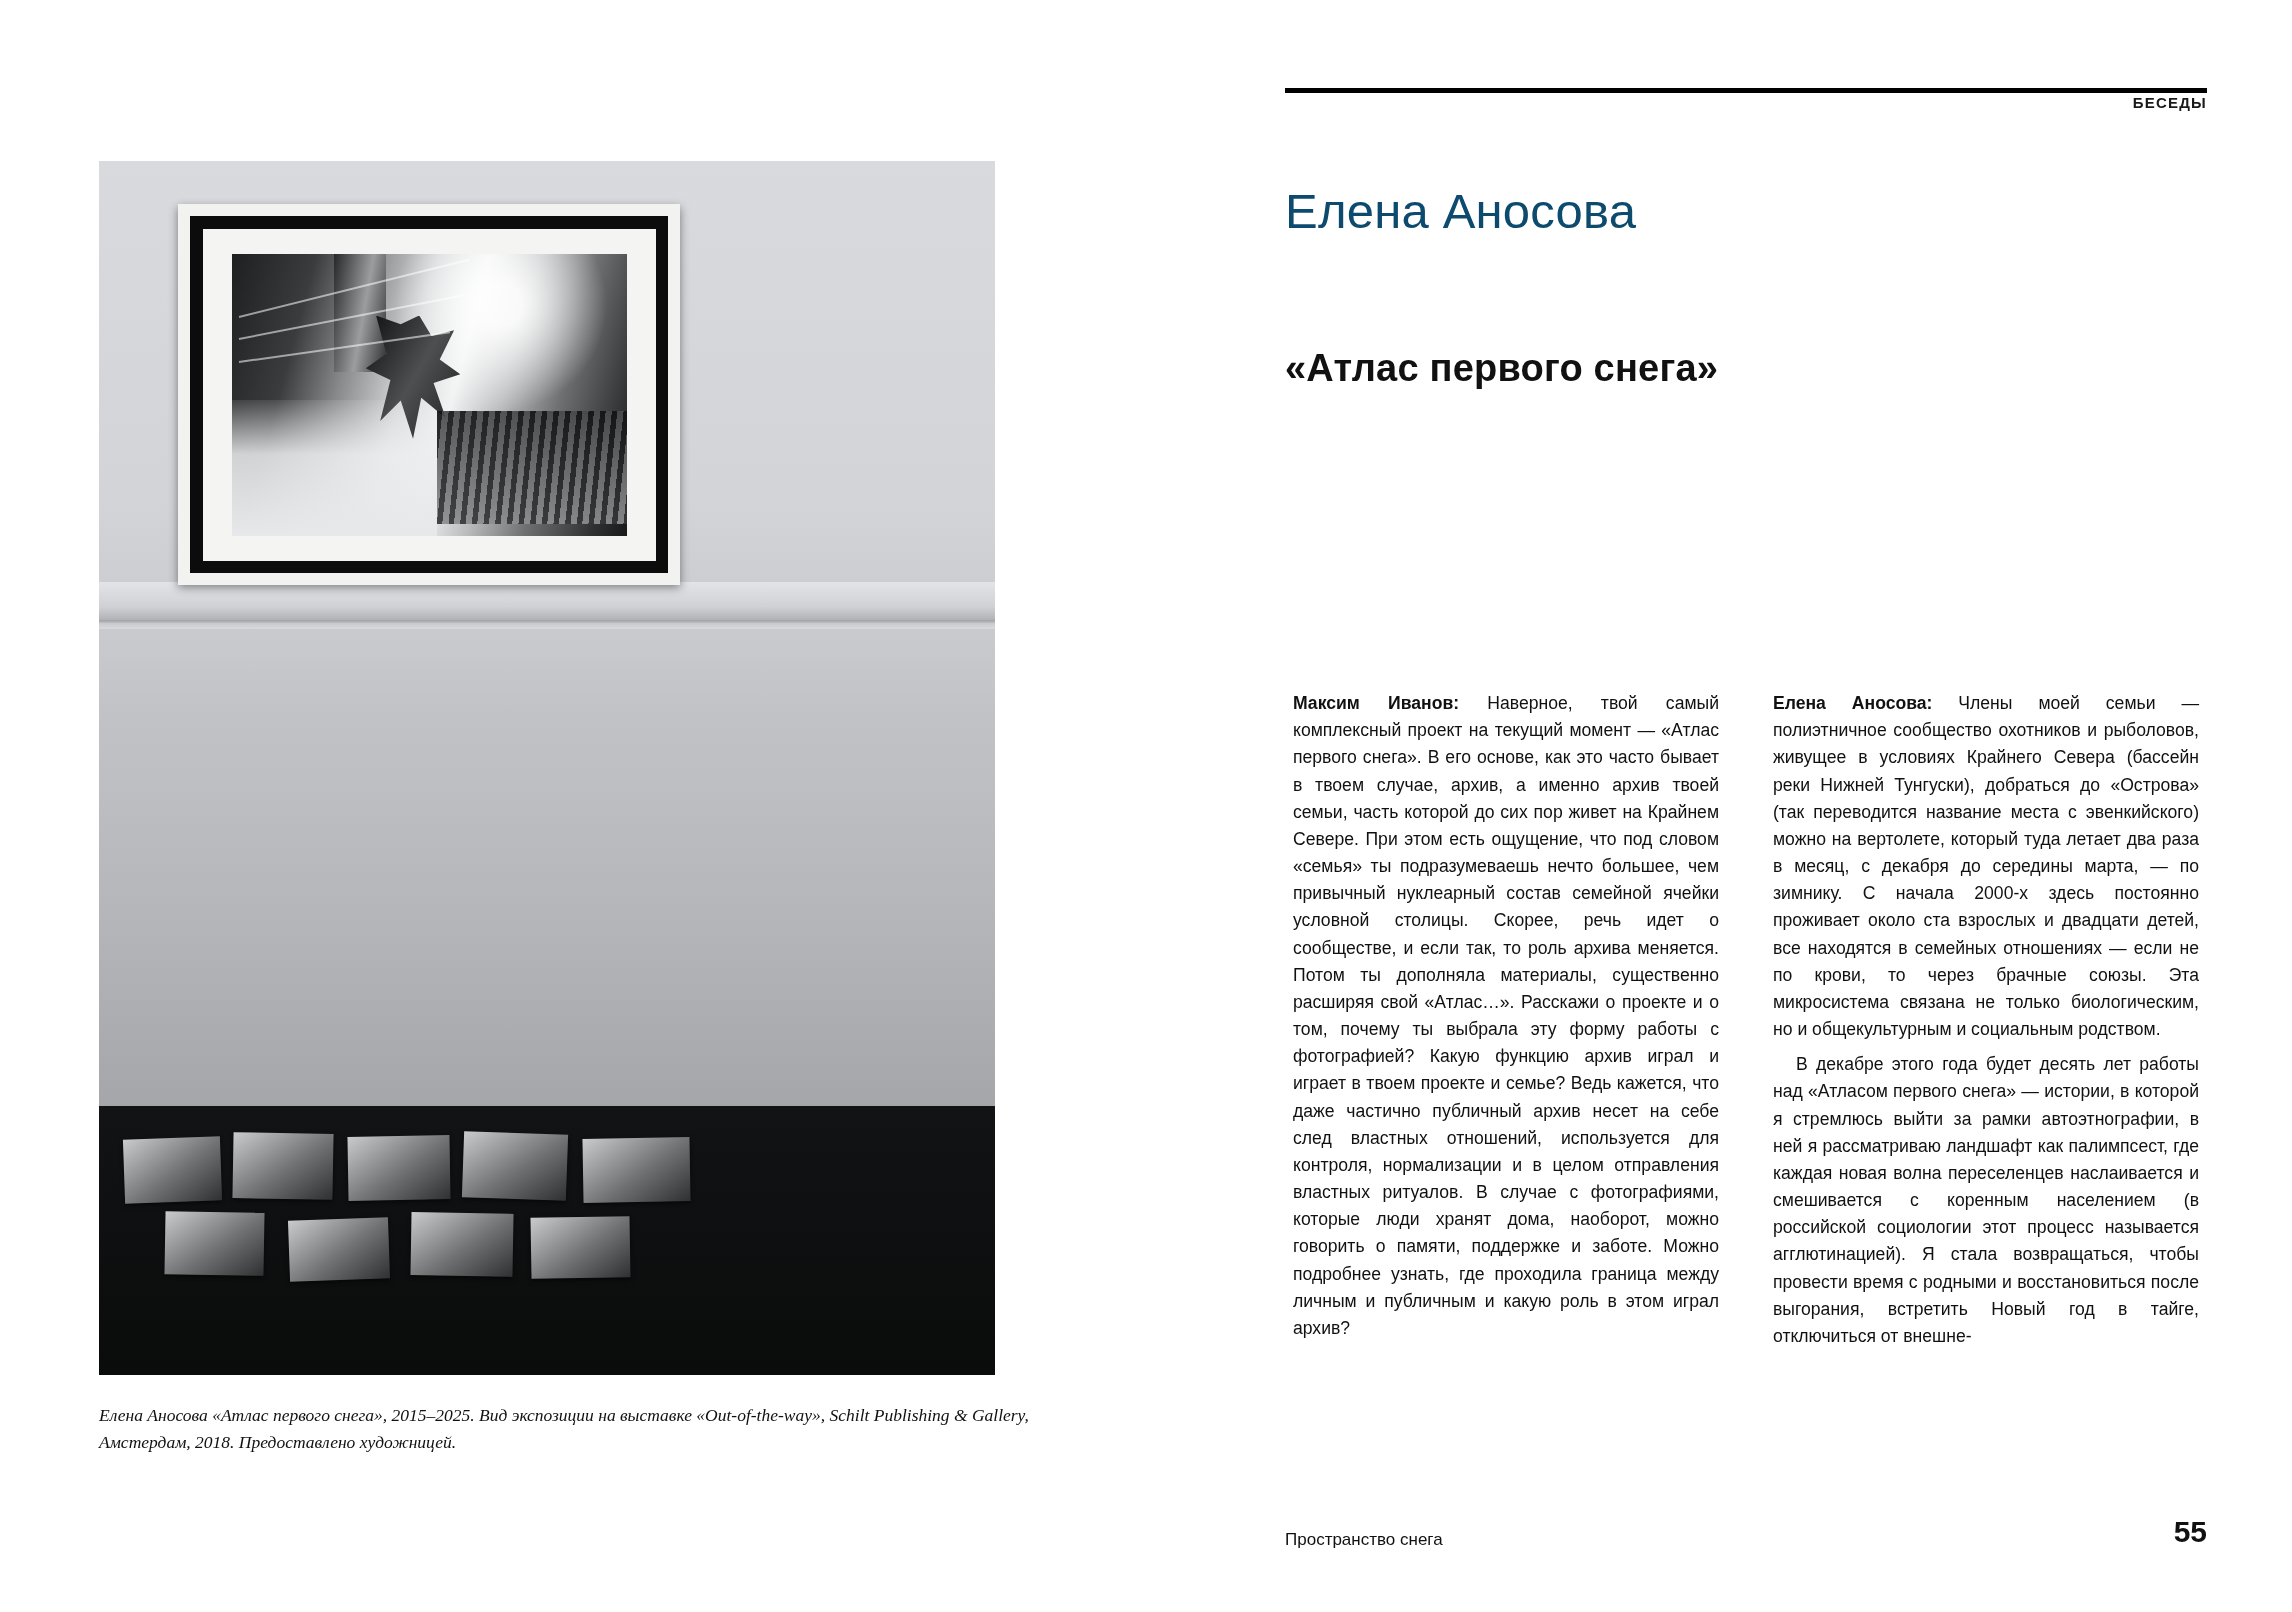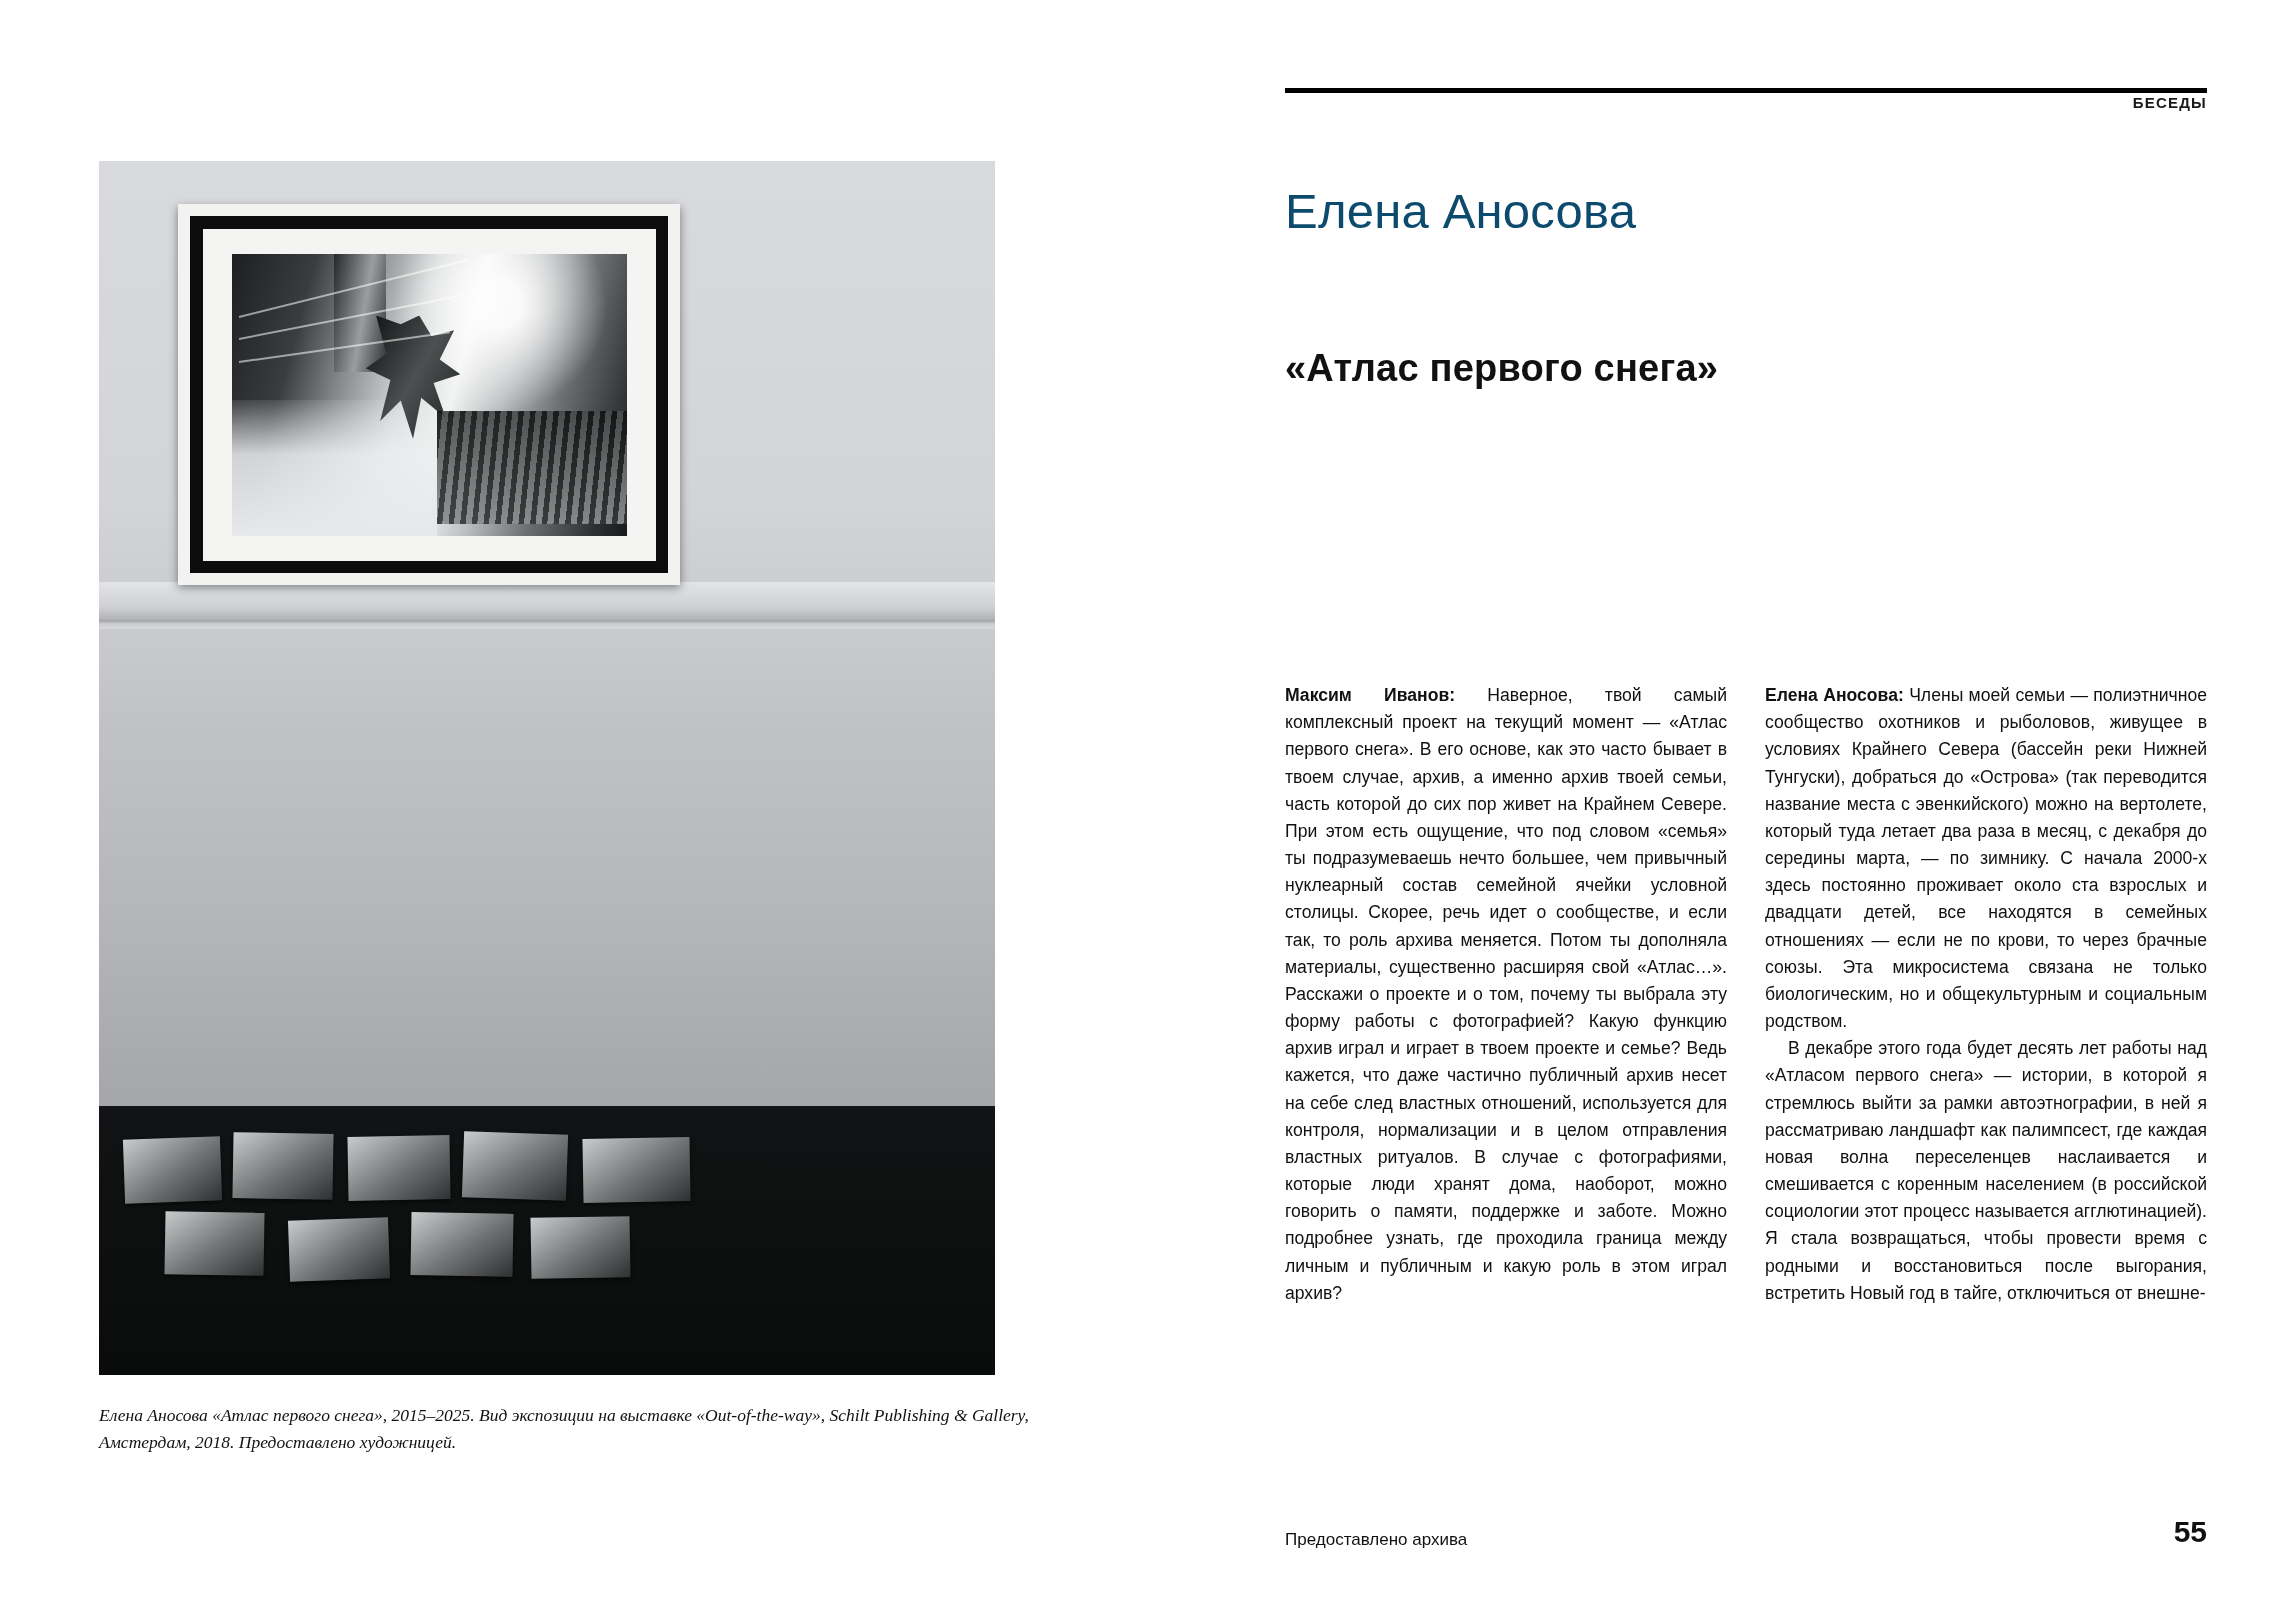--- a/index.html
+++ b/index.html
@@ -219,21 +219,21 @@
     left: 45px;
     top: 682px;
     width: 922px;
     display: flex;
     gap: 38px;
   }
   .column {
     width: 442px;
   }
   .column p {
-    margin: 0;
+    margin: 8px;
     font-size: 17.6px;
     line-height: 1.545;
     text-align: justify;
     text-justify: inter-word;
     color: #111;
     hyphens: auto;
   }
   .column p + p {
     text-indent: 23px;
   }
@@ -317,16 +317,16 @@
     <div class="column">
       <p>
         <span class="speaker">Елена Аносова:</span><span> Члены моей семьи — полиэтничное сообщество охотников и рыболовов, живущее в условиях Крайнего Севера (бассейн реки Нижней Тунгуски), добраться до «Острова» (так переводится название места с эвенкийского) можно на вертолете, который туда летает два раза в месяц, с декабря до середины марта, — по зимнику. С начала 2000-х здесь постоянно проживает около ста взрослых и двадцати детей, все находятся в семейных отношениях — если не по крови, то через брачные союзы. Эта микросистема связана не только биологическим, но и общекультурным и социальным родством.</span>
       </p>
       <p>
         <span>В декабре этого года будет десять лет работы над «Атласом первого снега» — истории, в которой я стремлюсь выйти за рамки автоэтнографии, в ней я рассматриваю ландшафт как палимпсест, где каждая новая волна переселенцев наслаивается и смешивается с коренным населением (в российской социологии этот процесс называется агглютинацией). Я стала возвращаться, чтобы провести время с родными и восстановиться после выгорания, встретить Новый год в тайге, отключиться от внешне-</span>
       </p>
     </div>
   </div>
 
-  <div id="page-footer-text">Предоставлено архива</div>
+  <div id="page-footer-text">Пространство снега</div>
   <div id="page-number">55</div>
 </div>
 
 
 </body></html>

